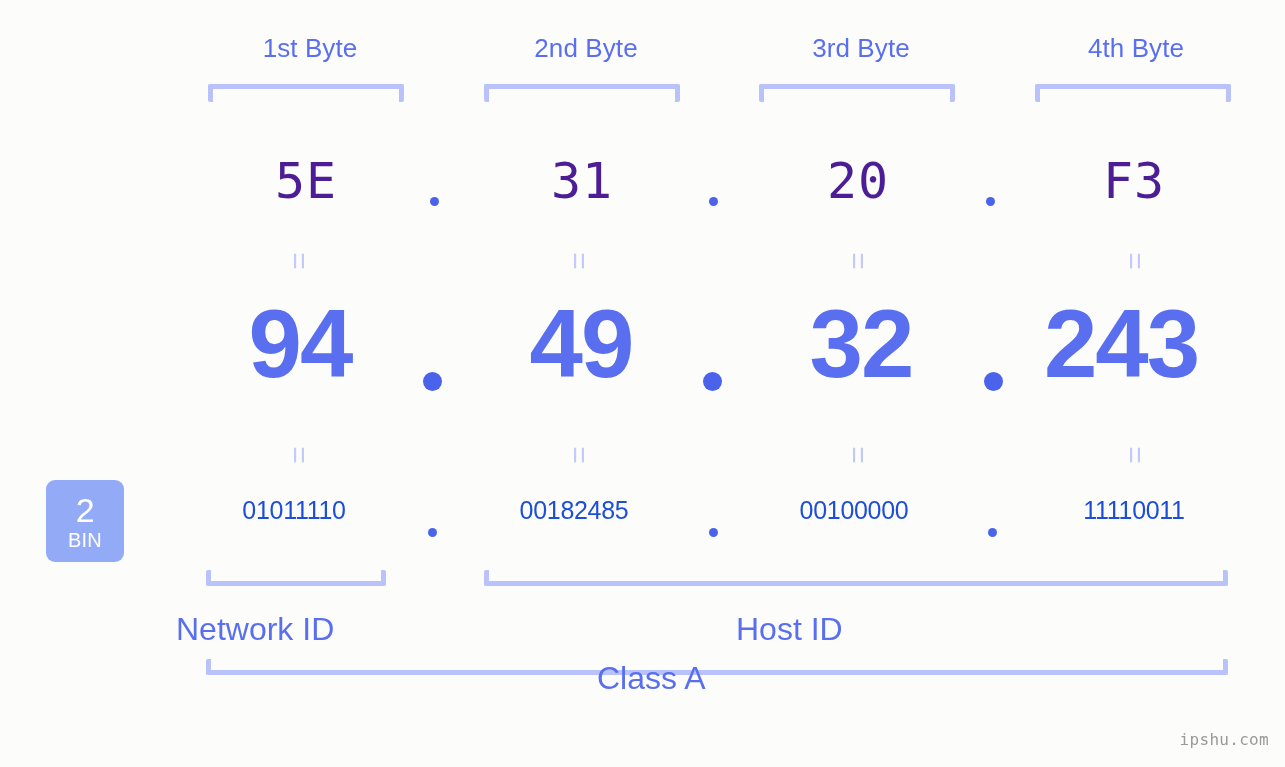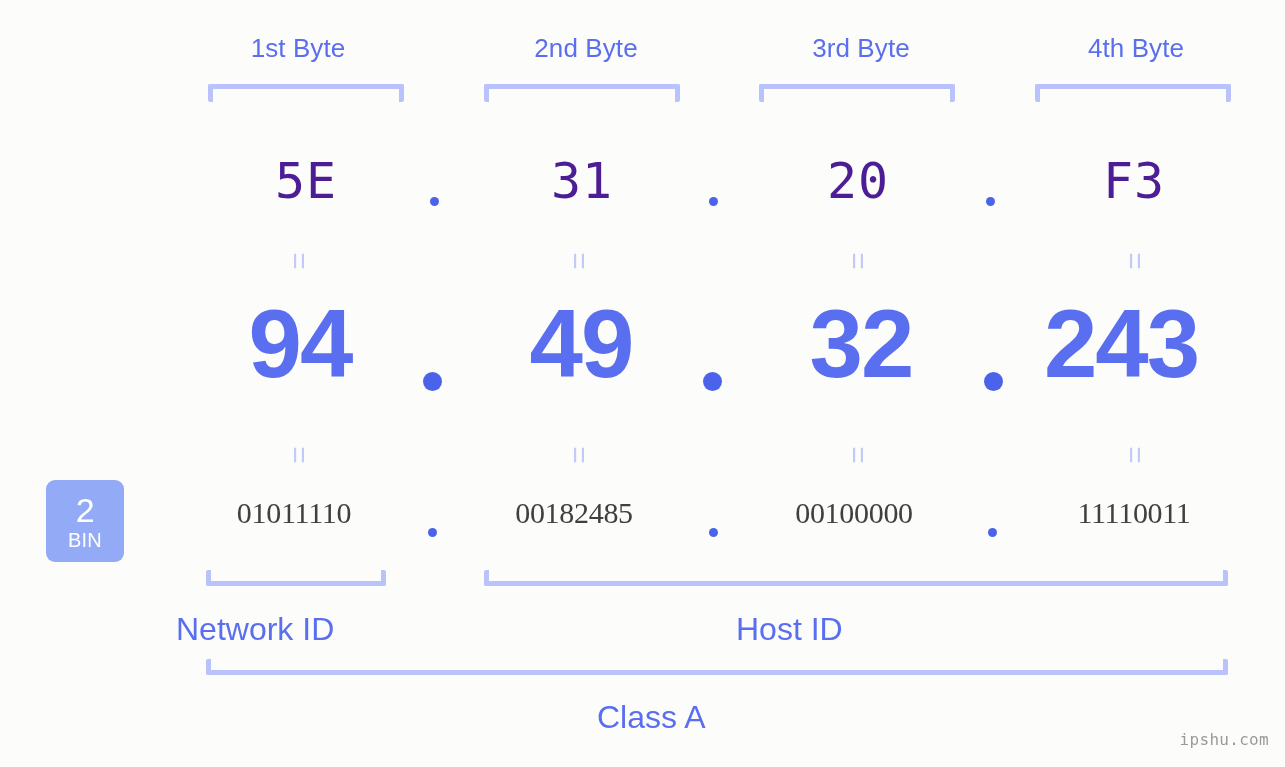--- a/index.html
+++ b/index.html
@@ -111,23 +111,23 @@
     color: #5a6ff0;
     font-family: "Liberation Sans", sans-serif;
     font-weight: 700;
     letter-spacing: -2px;
     line-height: 1;
   }
 
   .bin-row .cell {
     top: 496px;
     width: 260px;
-    font-size: 30px;
-    color: #404040;
-    font-family: Liberation Serif, serif;
+    font-size: 25px;
+    color: #1d4ed8;
+    font-family: Liberation Sans, sans-serif;
     font-weight: 400;
     letter-spacing: -0.3px;
   }
 
   
   .dot {
     position: absolute;
     border-radius: 50%;
     background: #4a63ea;
   }
@@ -169,21 +169,21 @@
     font-size: 16px;
     color: #9a9a9a;
     letter-spacing: .3px;
   }
 </style>
 </head>
 <body>
 
 <div class="stage">
 
-  <div class="byte-label" style="left:168px">1st Byte</div>
+  <div class="byte-label" style="left:180px">1st Byte</div>
   <div class="byte-label" style="left:456px">2nd Byte</div>
   <div class="byte-label" style="left:731px">3rd Byte</div>
   <div class="byte-label" style="left:1006px">4th Byte</div>
 
   <div class="bracket-top" style="left:208px; width:196px"></div>
   <div class="bracket-top" style="left:484px; width:196px"></div>
   <div class="bracket-top" style="left:759px; width:196px"></div>
   <div class="bracket-top" style="left:1035px; width:196px"></div>
 
   <div class="badge badge-bin">
@@ -231,17 +231,17 @@
     <div class="dot dot-bin" style="left:988px"></div>
   </div>
 
   <div class="bracket-bottom" style="left:206px; top:570px; width:180px"></div>
   <div class="section-label" style="left:176px; top:611px; width:240px">Network ID</div>
 
   <div class="bracket-bottom" style="left:484px; top:570px; width:744px"></div>
   <div class="section-label" style="left:736px; top:611px; width:240px">Host ID</div>
 
   <div class="bracket-bottom" style="left:206px; top:659px; width:1022px"></div>
-  <div class="section-label" style="left:597px; top:699px; width:240px">Class A</div>
+  <div class="section-label" style="left:597px; top:660px; width:240px">Class A</div>
 
   <div class="watermark">ipshu.com</div>
 
 </div>
 
 </body></html>

